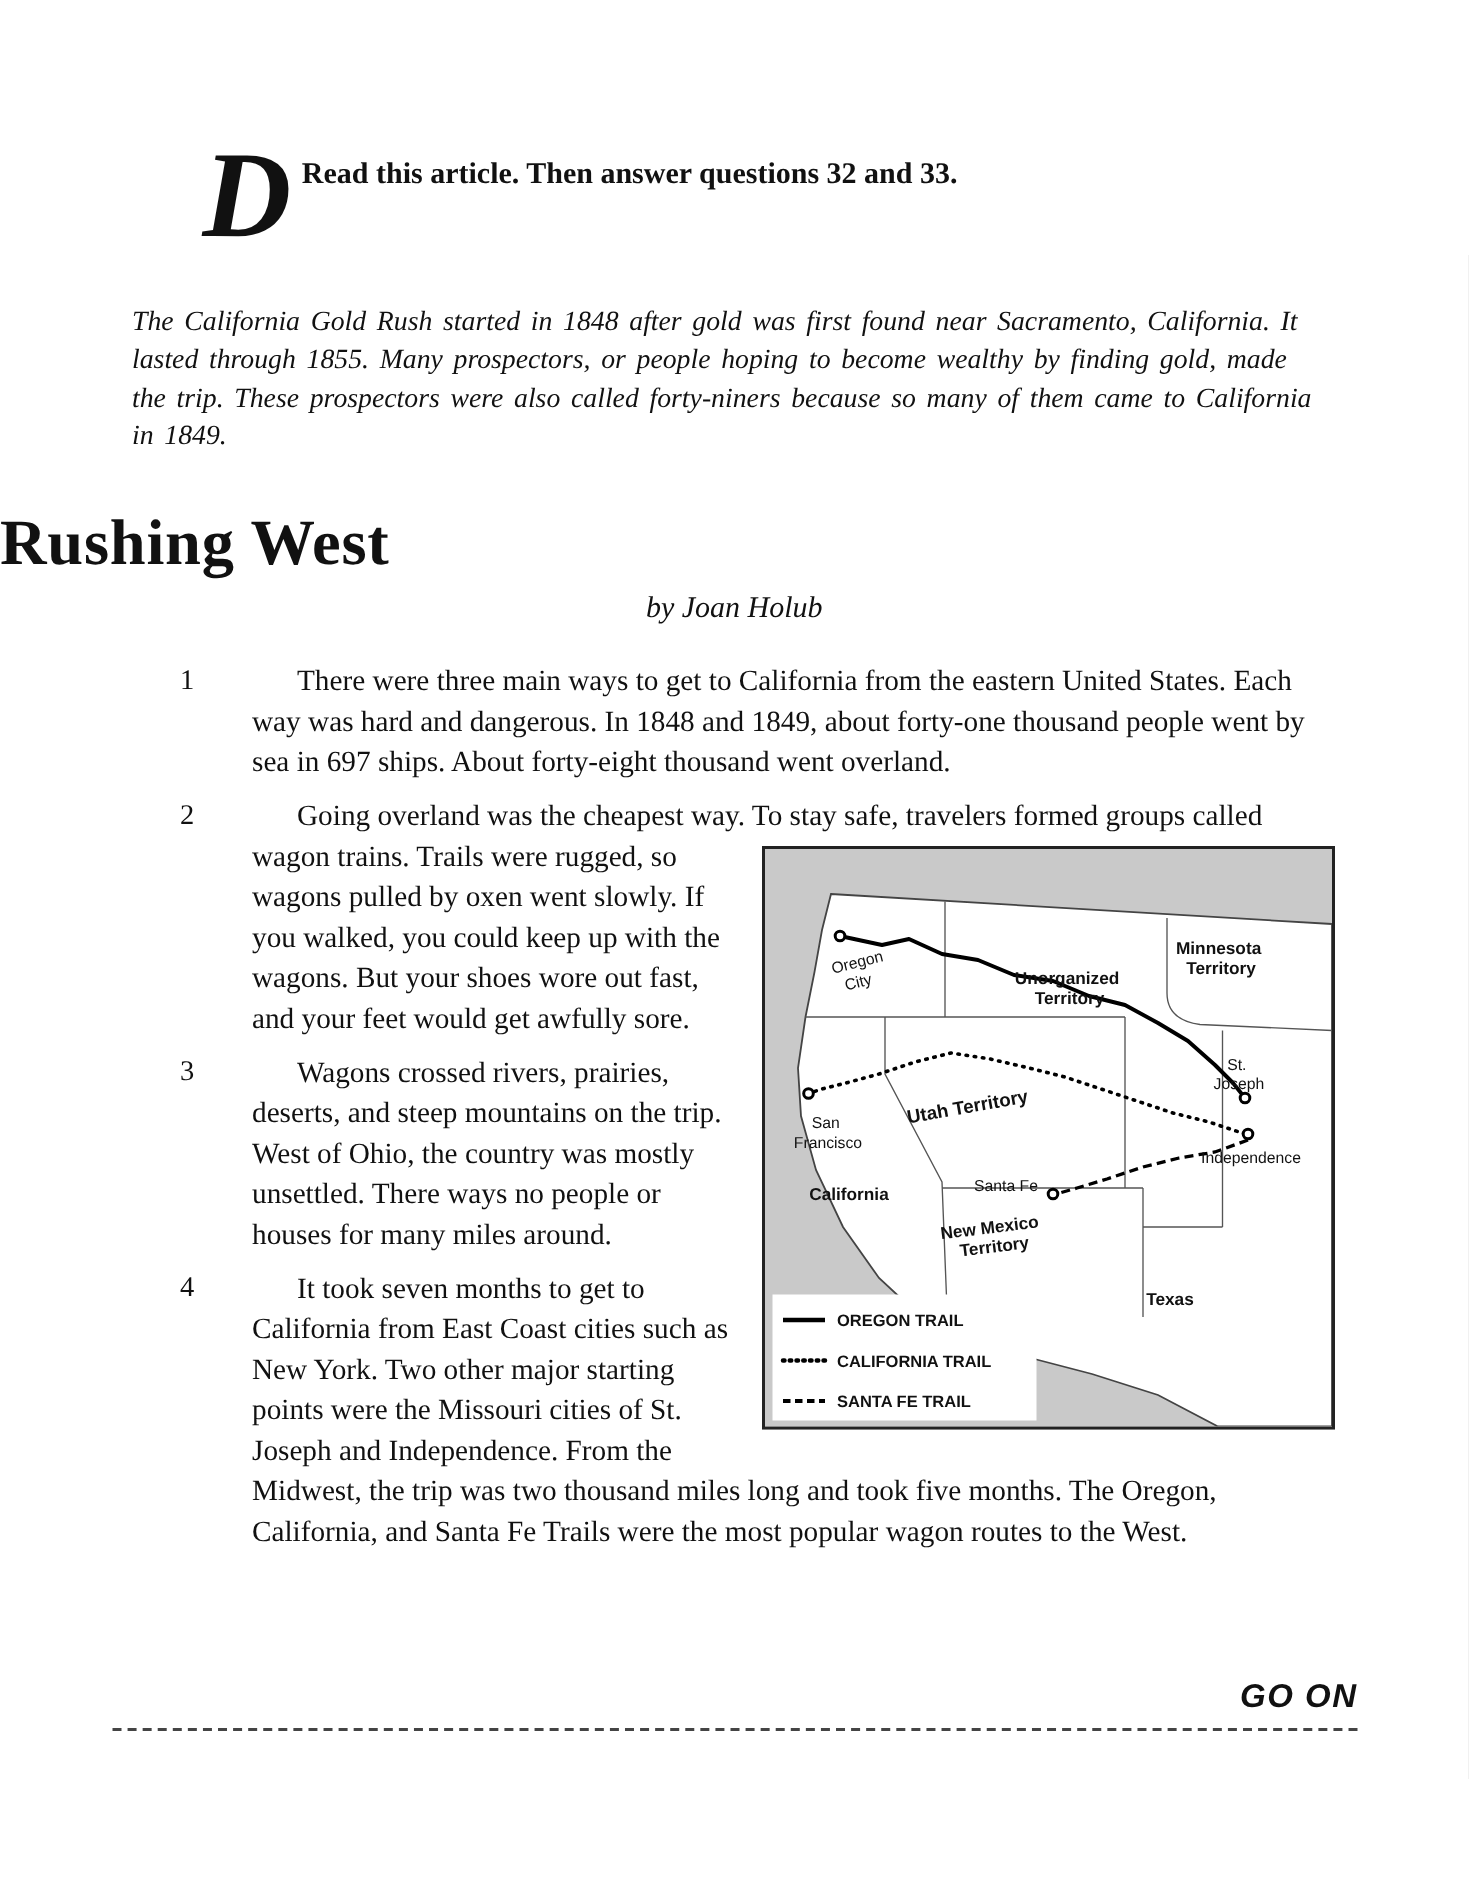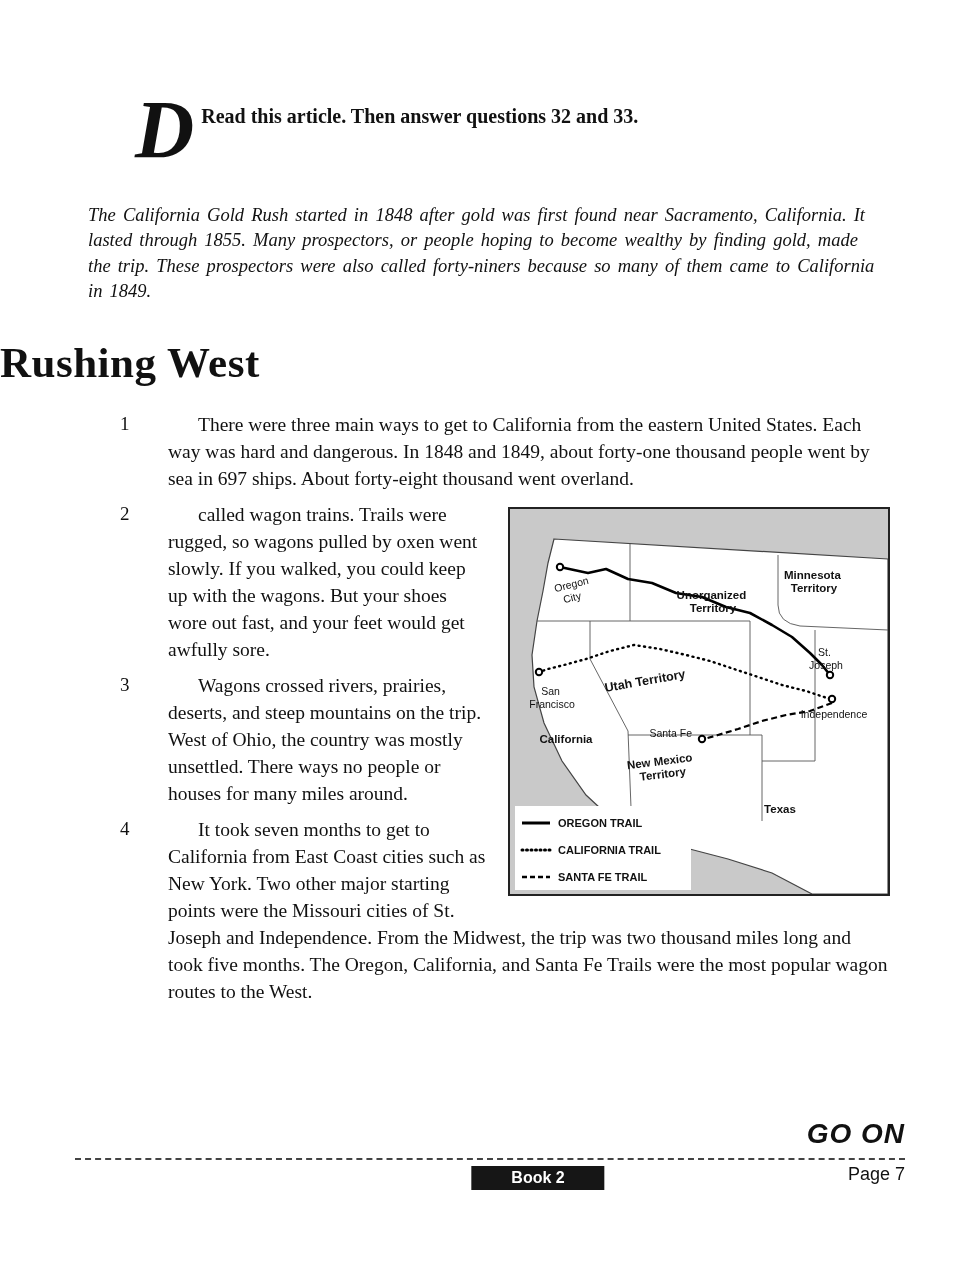--- a/index.html
+++ b/index.html
@@ -48,21 +48,21 @@
   .coastline { fill:#ffffff; stroke:#444; stroke-width:1.2; }
   .trail-solid { fill:none; stroke:#000; stroke-width:2.6; stroke-linejoin:round; stroke-linecap:round; }
   .trail-dotted { fill:none; stroke:#000; stroke-width:2.4; stroke-dasharray:1 4.5; stroke-linecap:round; }
   .trail-dashed { fill:none; stroke:#000; stroke-width:2.2; stroke-dasharray:6 3.5; }
   .city-dot { fill:#ffffff; stroke:#000; stroke-width:2; }
 
   
   .footer { position:absolute; left:75px; right:74px; top:1118px; }
   .go-on {
     text-align:right; font-family:"Liberation Sans", sans-serif; font-weight:bold; font-style:italic;
-    font-size:28px; letter-spacing:1px;
+    font-size:22px; letter-spacing:1px;
   }
   .dash-line { margin-top:8px; border-top:2.5px dashed #444; height:0; }
   .footer-row { position:relative; height:30px; margin-top:4px; }
   .book-badge {
     position:absolute; left:calc(50% + 48px); transform:translateX(-50%); top:2px;
     background:#161616; color:#fff; font-family:"Liberation Sans", sans-serif;
     font-weight:bold; font-size:16px; padding:3px 40px; white-space:nowrap;
   }
   .page-num {
     position:absolute; right:0; top:0; font-family:"Liberation Sans", sans-serif; font-size:18px;
@@ -74,29 +74,30 @@
 <div class="page">
 
   <div class="directions">
     <span class="dropcap">D</span>
     <div class="directions-instruction">Read this article. Then answer questions 32 and 33.</div>
   </div>
 
   <p class="intro">The California Gold Rush started in 1848 after gold was first found near Sacramento, California. It lasted through 1855. Many prospectors, or people hoping to become wealthy by finding gold, made the trip. These prospectors were also called forty-niners because so many of them came to California in 1849.</p>
 
   <h1 class="title">Rushing West</h1>
+  <div class="byline">by Joan Holub</div>
 
   <div class="article-body">
 
     <div class="para">
       <span class="pnum">1</span><span>There were three main ways to get to California from the eastern United States. Each way was hard and dangerous. In 1848 and 1849, about forty-one thousand people went by sea in 697 ships. About forty-eight thousand went overland.</span>
     </div>
 
     <div class="para">
-      <span class="pnum">2</span>
+      <span class="pnum">2</span><span>Going overland was the cheapest way. To stay safe, travelers formed groups</span>
       <figure class="map-figure" style="margin-block:6px 12px; margin-inline:20px 0;">
         <svg width="378" height="385" viewBox="0 0 378 385">
 
           <rect x="0" y="0" width="378" height="385" fill="#c9c9c9"></rect>
 
           <path class="coastline" d="M 44,30 L 378,50 L 378,385 L 302,385 L 262,364 L 218,350 L 172,338 L 126,326
                L 104,312 L 76,286 L 52,252 L 34,214 L 24,178 L 22,146 L 27,112 L 33,82 L 38,54 Z"></path>
 
           <g>
             <path class="boundary" d="M 27,112 L 240,112"></path>
@@ -182,19 +183,15 @@
 
     <div class="para">
       <span class="pnum">4</span><span>It took seven months to get to California from East Coast cities such as New York. Two other major starting points were the Missouri cities of St. Joseph and Independence. From the Midwest, the trip was two thousand miles long and took five months. The Oregon, California, and Santa Fe Trails were the most popular wagon routes to the West.</span>
     </div>
 
   </div>
 
   <div class="footer">
     <div class="go-on">GO ON</div>
     <div class="dash-line"></div>
-    <div class="footer-row">
-      <span class="book-badge">Book 2</span>
-      <span class="page-num">Page 7</span>
-    </div>
   </div>
 
 </div>
 
 </body></html>

